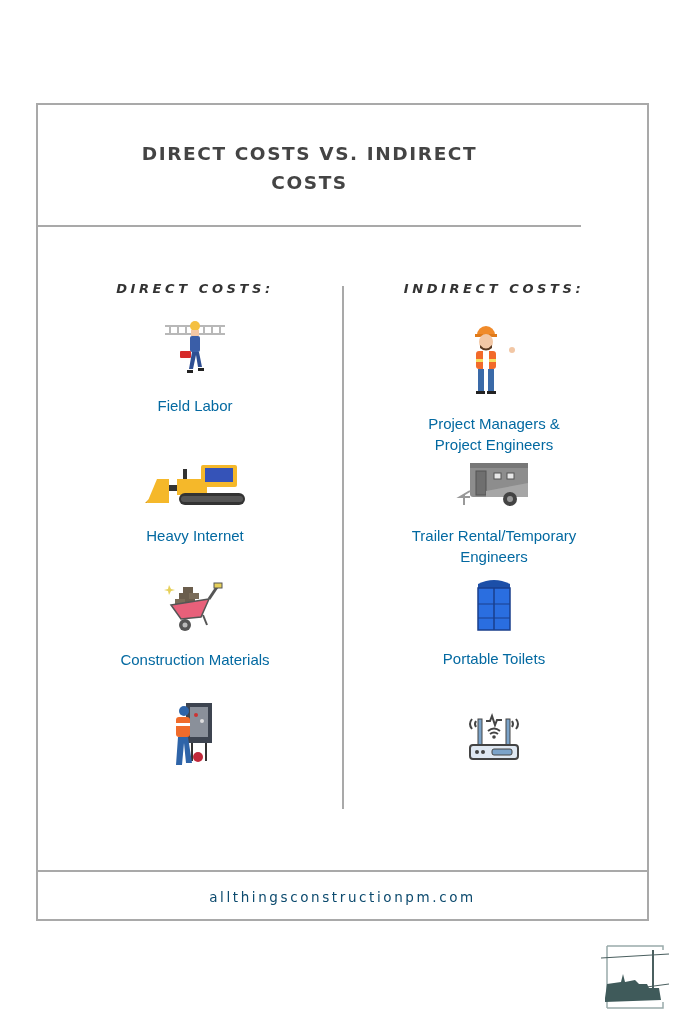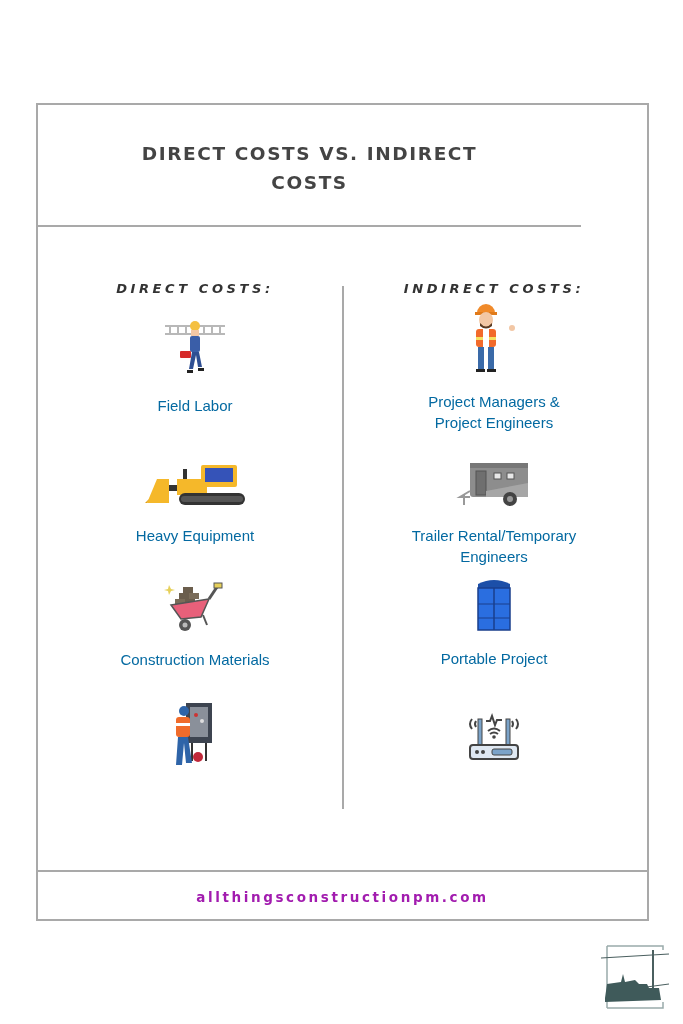--- a/index.html
+++ b/index.html
@@ -1,21 +1,21 @@
 <!DOCTYPE html>
 <html><head>
 <meta charset="utf-8">
 <style>
   html, body { margin:0; padding:0; }
   body { width:683px; height:1024px; background:#ffffff; position:relative; overflow:hidden; font-family:"Liberation Sans", sans-serif; }
   .card { position:absolute; left:36px; top:103px; width:609px; height:814px; border:2px solid #a9a9a9; box-sizing:content-box; background:#fff; }
   .hdr { position:absolute; left:0; top:0; width:543px; height:120px; border-bottom:2px solid #a9a9a9; display:flex; align-items:center; justify-content:center; }
   .title { font-family:"DejaVu Sans", sans-serif; font-weight:bold; font-size:18.5px; letter-spacing:1.6px; color:#444; text-align:center; line-height:29px; width:360px; margin-top:6px; }
   .footer { position:absolute; left:0; top:765px; width:609px; height:49px; border-top:2px solid #a9a9a9; display:flex; align-items:center; justify-content:center; }
-  .url { font-family:"DejaVu Sans", sans-serif; font-size:13.5px; letter-spacing:2.6px; color:#a21caf; font-weight:700; }
+  .url { font-family:"DejaVu Sans", sans-serif; font-size:13.5px; letter-spacing:2.6px; color:#0c4a6e; font-weight:400; }
   .vdiv { position:absolute; left:304px; top:181px; width:2px; height:523px; background:#a9a9a9; }
   .col { position:absolute; top:176px; width:300px; }
   .col.left { left:7px; }
   .col.right { left:306px; }
   .colhead { font-family:"DejaVu Sans", sans-serif; font-weight:bold; font-size:13px; letter-spacing:3.6px; color:#333; text-align:center; height:20px;font-style:italic; }
   .item { position:absolute; left:0; width:300px; text-align:center; }
   .icon { display:block; margin:0 auto; }
   .label { font-family:"Liberation Sans", sans-serif; font-size:15px; color:#0369a1; line-height:21px; margin-top:16px; }
   .logo { position:absolute; left:599px; top:944px; width:72px; height:66px; }
 </style>
@@ -60,21 +60,21 @@
         <path d="M4 42 L14 18 L26 18 L26 42 Z" fill="#f5b82a"></path>
         <path d="M2 42 L4 42 L6 38 Z" fill="#e09e12"></path>
         <rect x="26" y="24" width="8" height="6" fill="#333"></rect>
         <rect x="34" y="18" width="30" height="16" fill="#f5b82a"></rect>
         <rect x="58" y="4" width="36" height="22" rx="2" fill="#f5b82a"></rect>
         <rect x="62" y="7" width="28" height="14" fill="#3553b8"></rect>
         <rect x="40" y="8" width="4" height="10" fill="#333"></rect>
         <rect x="36" y="32" width="66" height="12" rx="6" fill="#333"></rect>
         <rect x="38" y="35" width="62" height="6" rx="3" fill="#555"></rect>
       </svg>
-      <div class="label">Heavy Equipment</div>
+      <div class="label">Heavy Internet</div>
     </div>
 
     <div class="item" style="top:300px;text-align:center;">
       <svg class="icon" width="64" height="52" viewBox="0 0 64 52">
         <path d="M6 4 L8 8 L12 9 L8 10 L6 14 L5 10 L1 9 L5 8 Z" fill="#e6d05a"></path>
         <rect x="20" y="6" width="10" height="6" fill="#6b5e4d"></rect>
         <rect x="16" y="12" width="10" height="6" fill="#6b5e4d"></rect>
           <rect x="26" y="12" width="10" height="6" fill="#7a6c59"></rect>
         <rect x="12" y="18" width="10" height="6" fill="#7a6c59"></rect>
           <rect x="22" y="18" width="10" height="6" fill="#6b5e4d"></rect>
@@ -101,21 +101,21 @@
         <rect x="6" y="22" width="14" height="3" fill="#fff"></rect>
         <path d="M8 36 L6 64 L12 64 L14 42 L16 62 L22 62 L18 36 Z" fill="#2e64a8"></path>
         <circle cx="28" cy="56" r="5" fill="#c0283a"></circle>
       </svg>
     </div>
   </div>
 
   <div class="col right">
     <div class="colhead">INDIRECT COSTS:</div>
 
-    <div class="item" style="top:22px;">
+    <div class="item" style="top:44px;">
       <svg class="icon" width="60" height="72" viewBox="0 0 60 72">
         <path d="M13 10 A9 9 0 0 1 31 10 Z" fill="#f08a2a"></path>
         <rect x="11" y="9" width="22" height="3" fill="#e07a1a"></rect>
         <ellipse cx="22" cy="17" rx="7" ry="8" fill="#f2c7a5"></ellipse>
         <path d="M16 20 Q22 27 28 20 L28 23 Q22 28 16 23 Z" fill="#5a3a22"></path>
         <rect x="12" y="26" width="20" height="18" rx="3" fill="#f26a2a"></rect>
         <rect x="12" y="34" width="20" height="3" fill="#f5e060"></rect>
         <rect x="19" y="26" width="6" height="18" fill="#fff"></rect>
         <path d="M32 30 L46 24 L48 27 L34 34 Z" fill="#fff"></path>
         <circle cx="48" cy="25" r="3" fill="#f2c7a5"></circle>
@@ -148,21 +148,21 @@
     </div>
 
     <div class="item" style="top:295px;">
       <svg class="icon" width="40" height="56" viewBox="0 0 40 56">
         <path d="M4 8 Q20 0 36 8 L36 12 L4 12 Z" fill="#1c4fa8"></path>
         <rect x="4" y="12" width="32" height="42" fill="#2a6ee0" stroke="#1a3f8c" stroke-width="1.5"></rect>
         <line x1="20" y1="12" x2="20" y2="54" stroke="#1a3f8c" stroke-width="1.5"></line>
         <line x1="4" y1="28" x2="36" y2="28" stroke="#1a3f8c"></line>
         <line x1="4" y1="42" x2="36" y2="42" stroke="#1a3f8c"></line>
       </svg>
-      <div class="label">Portable Project</div>
+      <div class="label">Portable Toilets</div>
     </div>
 
     <div class="item" style="top:432px;">
       <svg class="icon" width="56" height="52" viewBox="0 0 56 52">
         <g stroke="#444" stroke-width="2" fill="none">
           <path d="M6 6 Q2 11 6 16"></path>
             <path d="M10 8 Q8 11 10 14"></path>
           <path d="M50 6 Q54 11 50 16"></path>
             <path d="M46 8 Q48 11 46 14"></path>
           <path d="M20 8 L24 8 L26 3 L29 12 L31 7 L36 7"></path>

